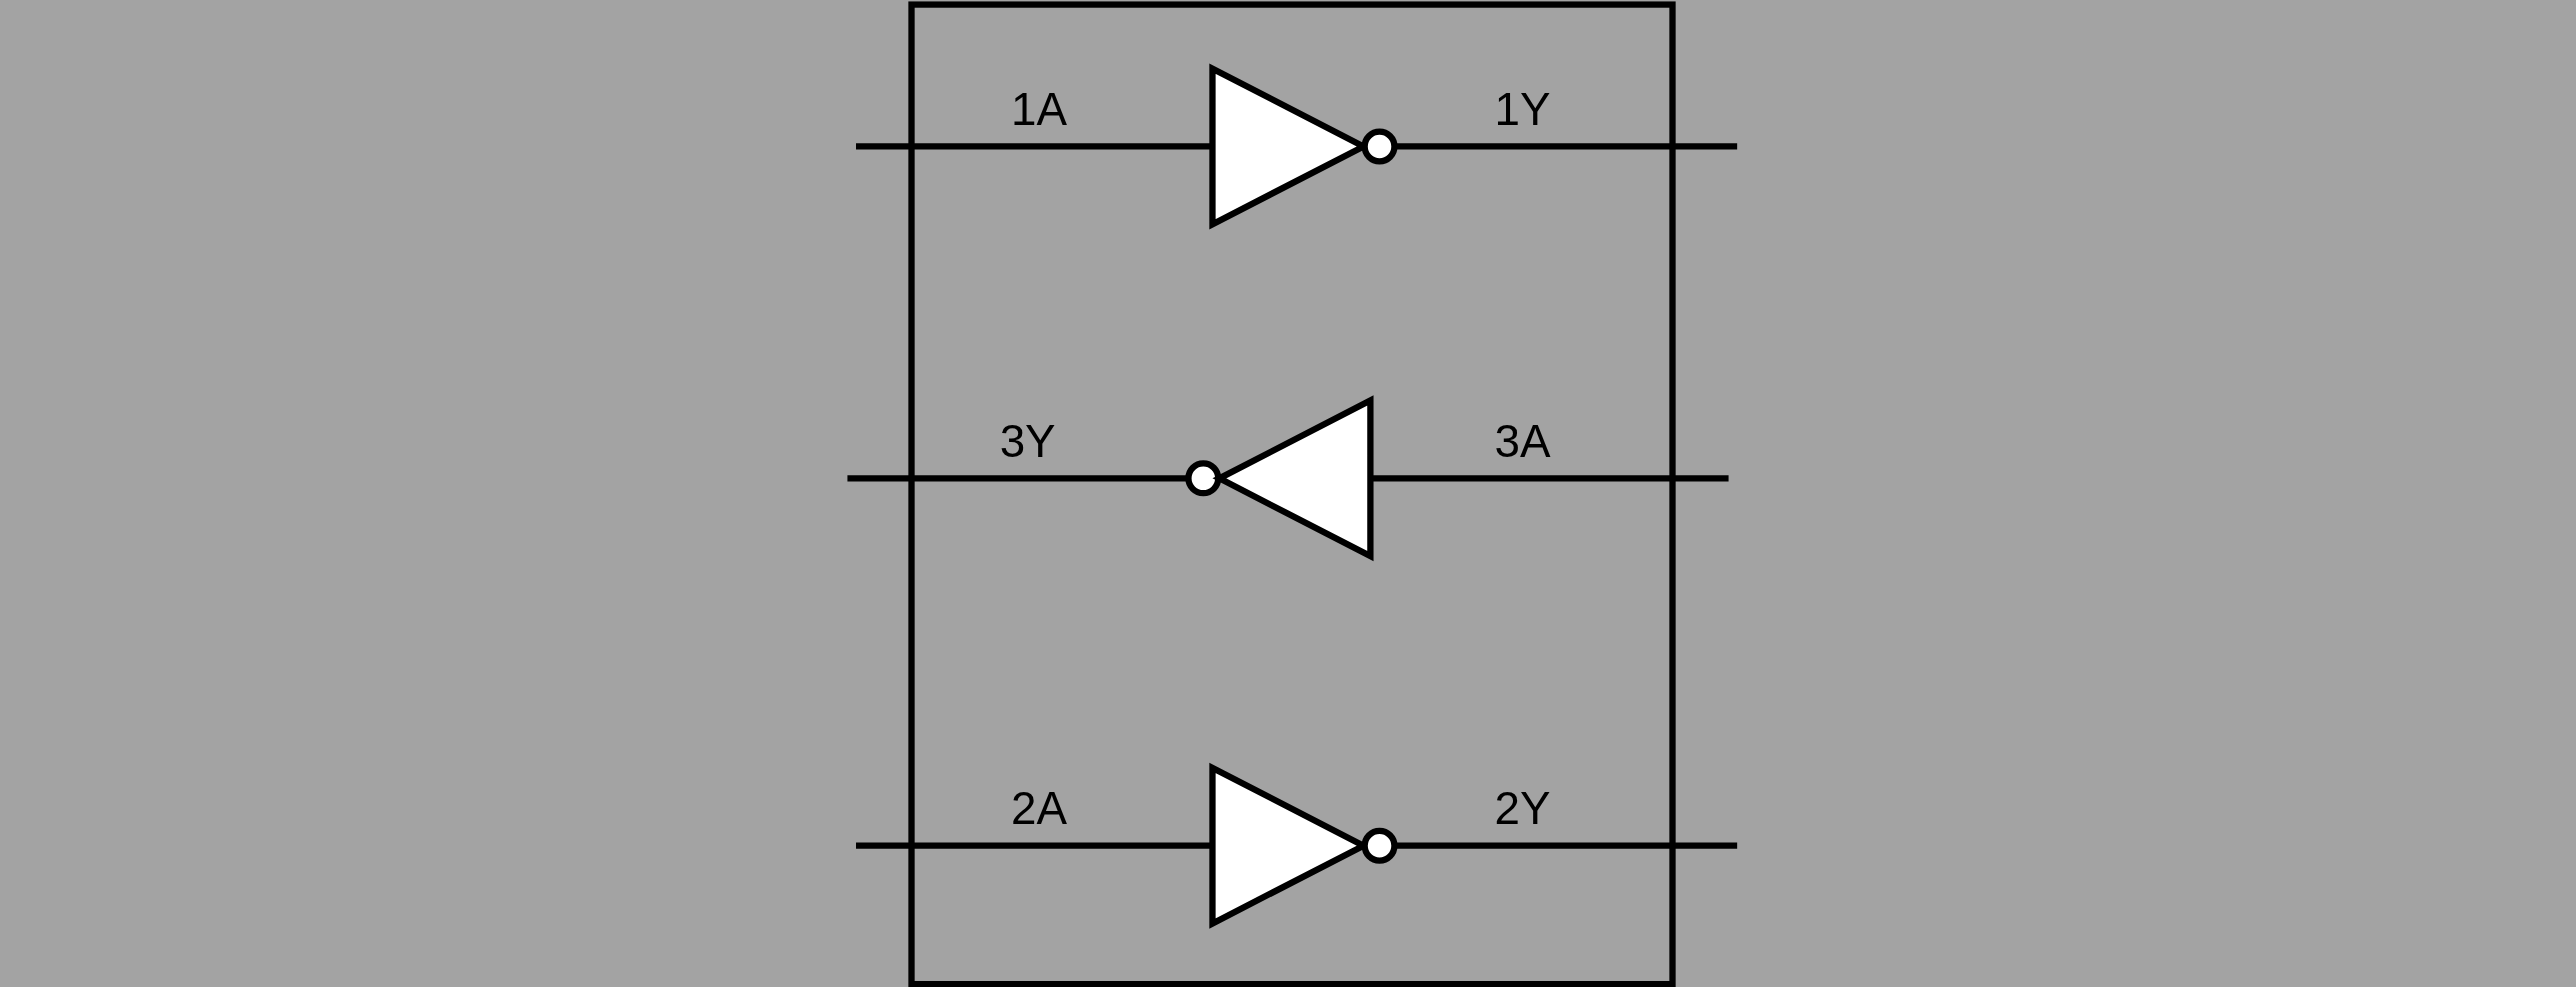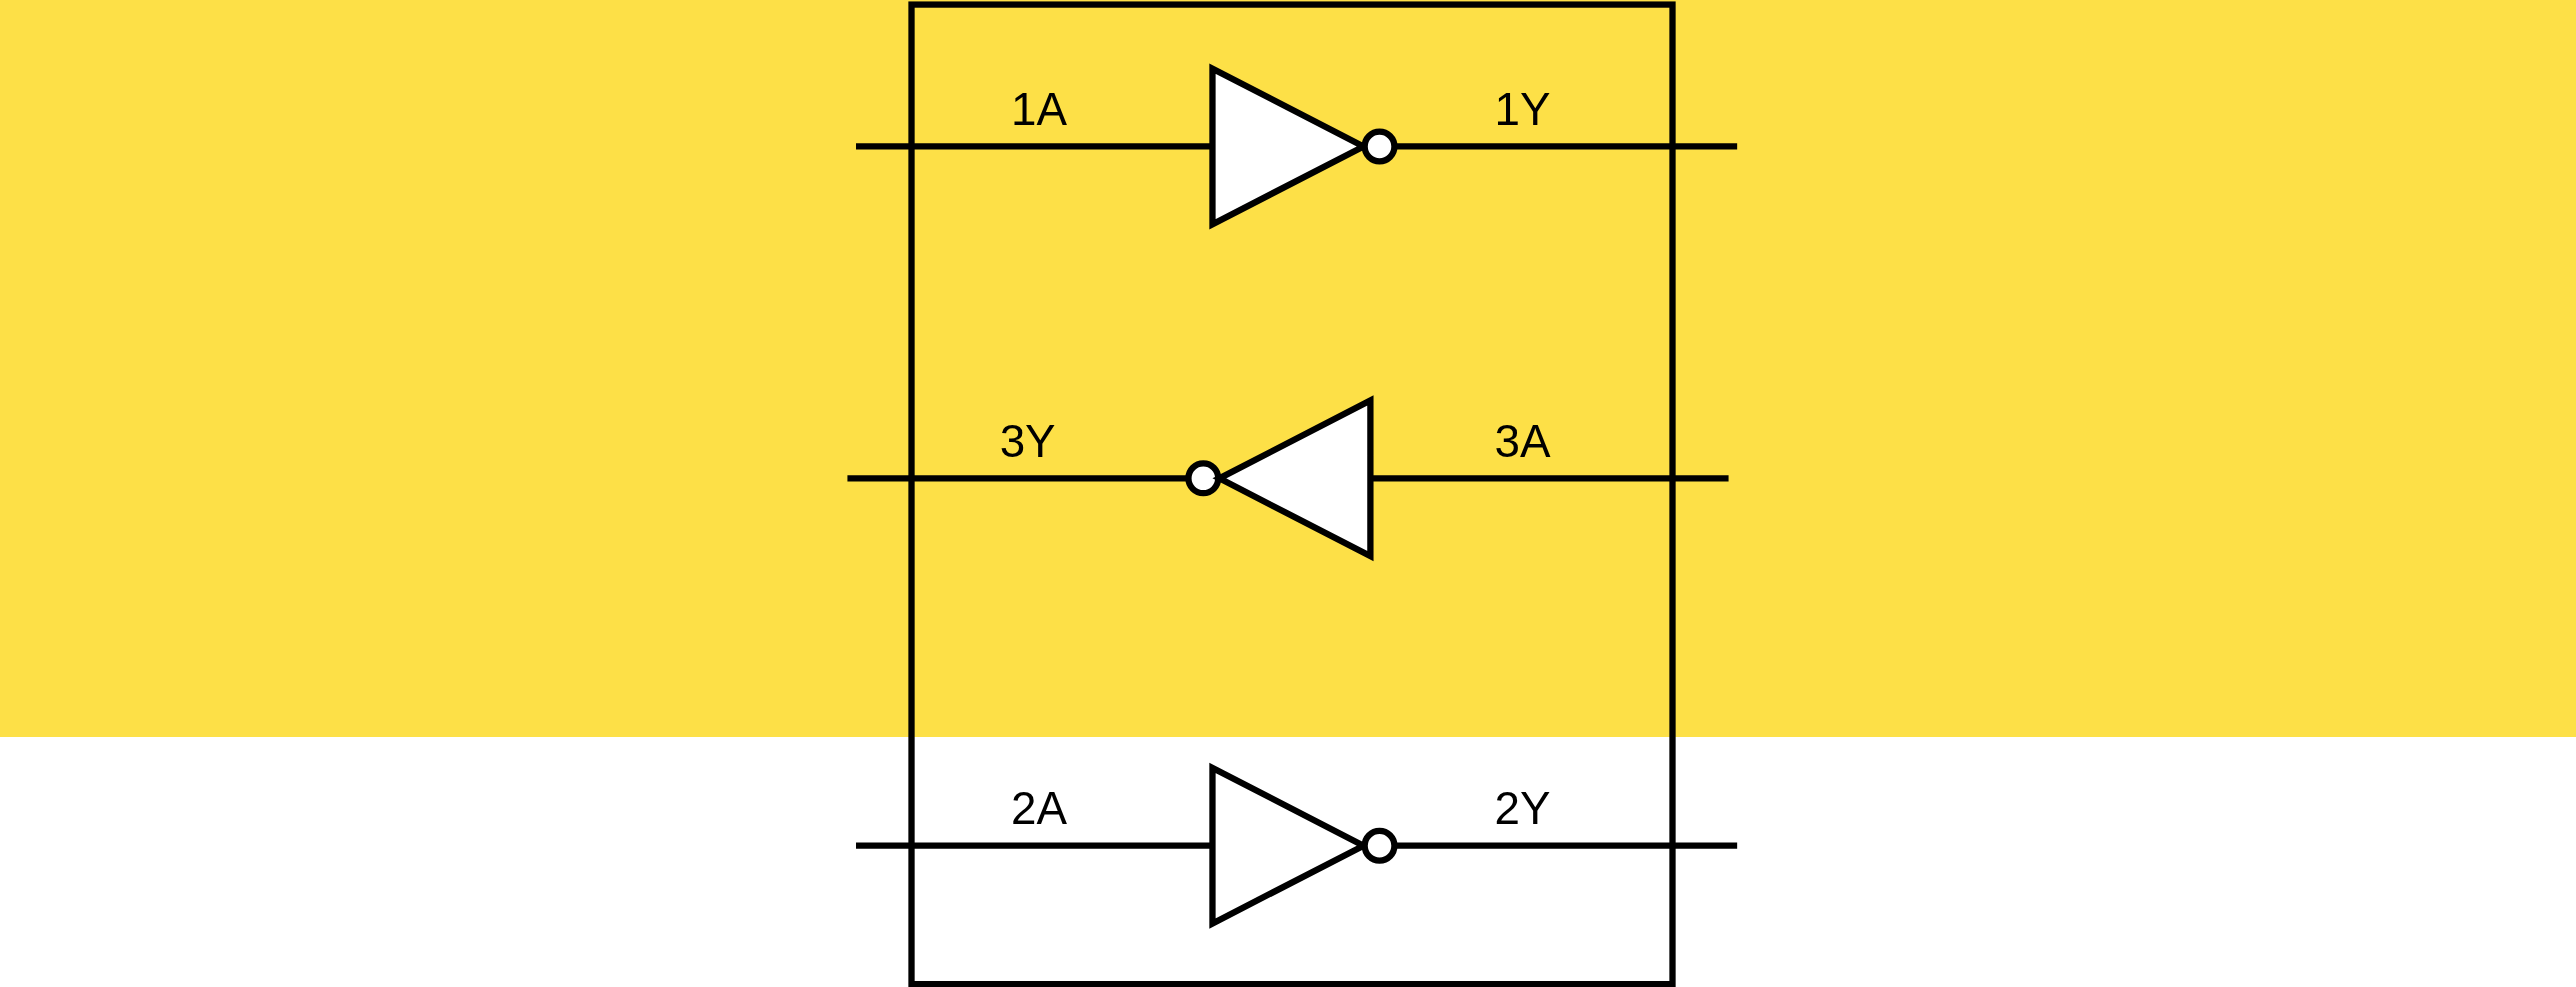--- a/index.html
+++ b/index.html
@@ -9,22 +9,22 @@
   }
   body {
     width: 2576px;
     height: 987px;
     font-family: "Liberation Sans", sans-serif;
     overflow: hidden;
   }
   #diagram-root {
     position: relative;
     width: 2576px;
-    height: 737px;
-    background: #fde047;
+    height: 987px;
+    background: #a3a3a3;
   }
   svg#schematic {
     display: block;
     width: 2576px;
     height: 987px;
   }
   .wire {
     stroke: #000000;
     stroke-width: 11;
     stroke-linecap: butt;

